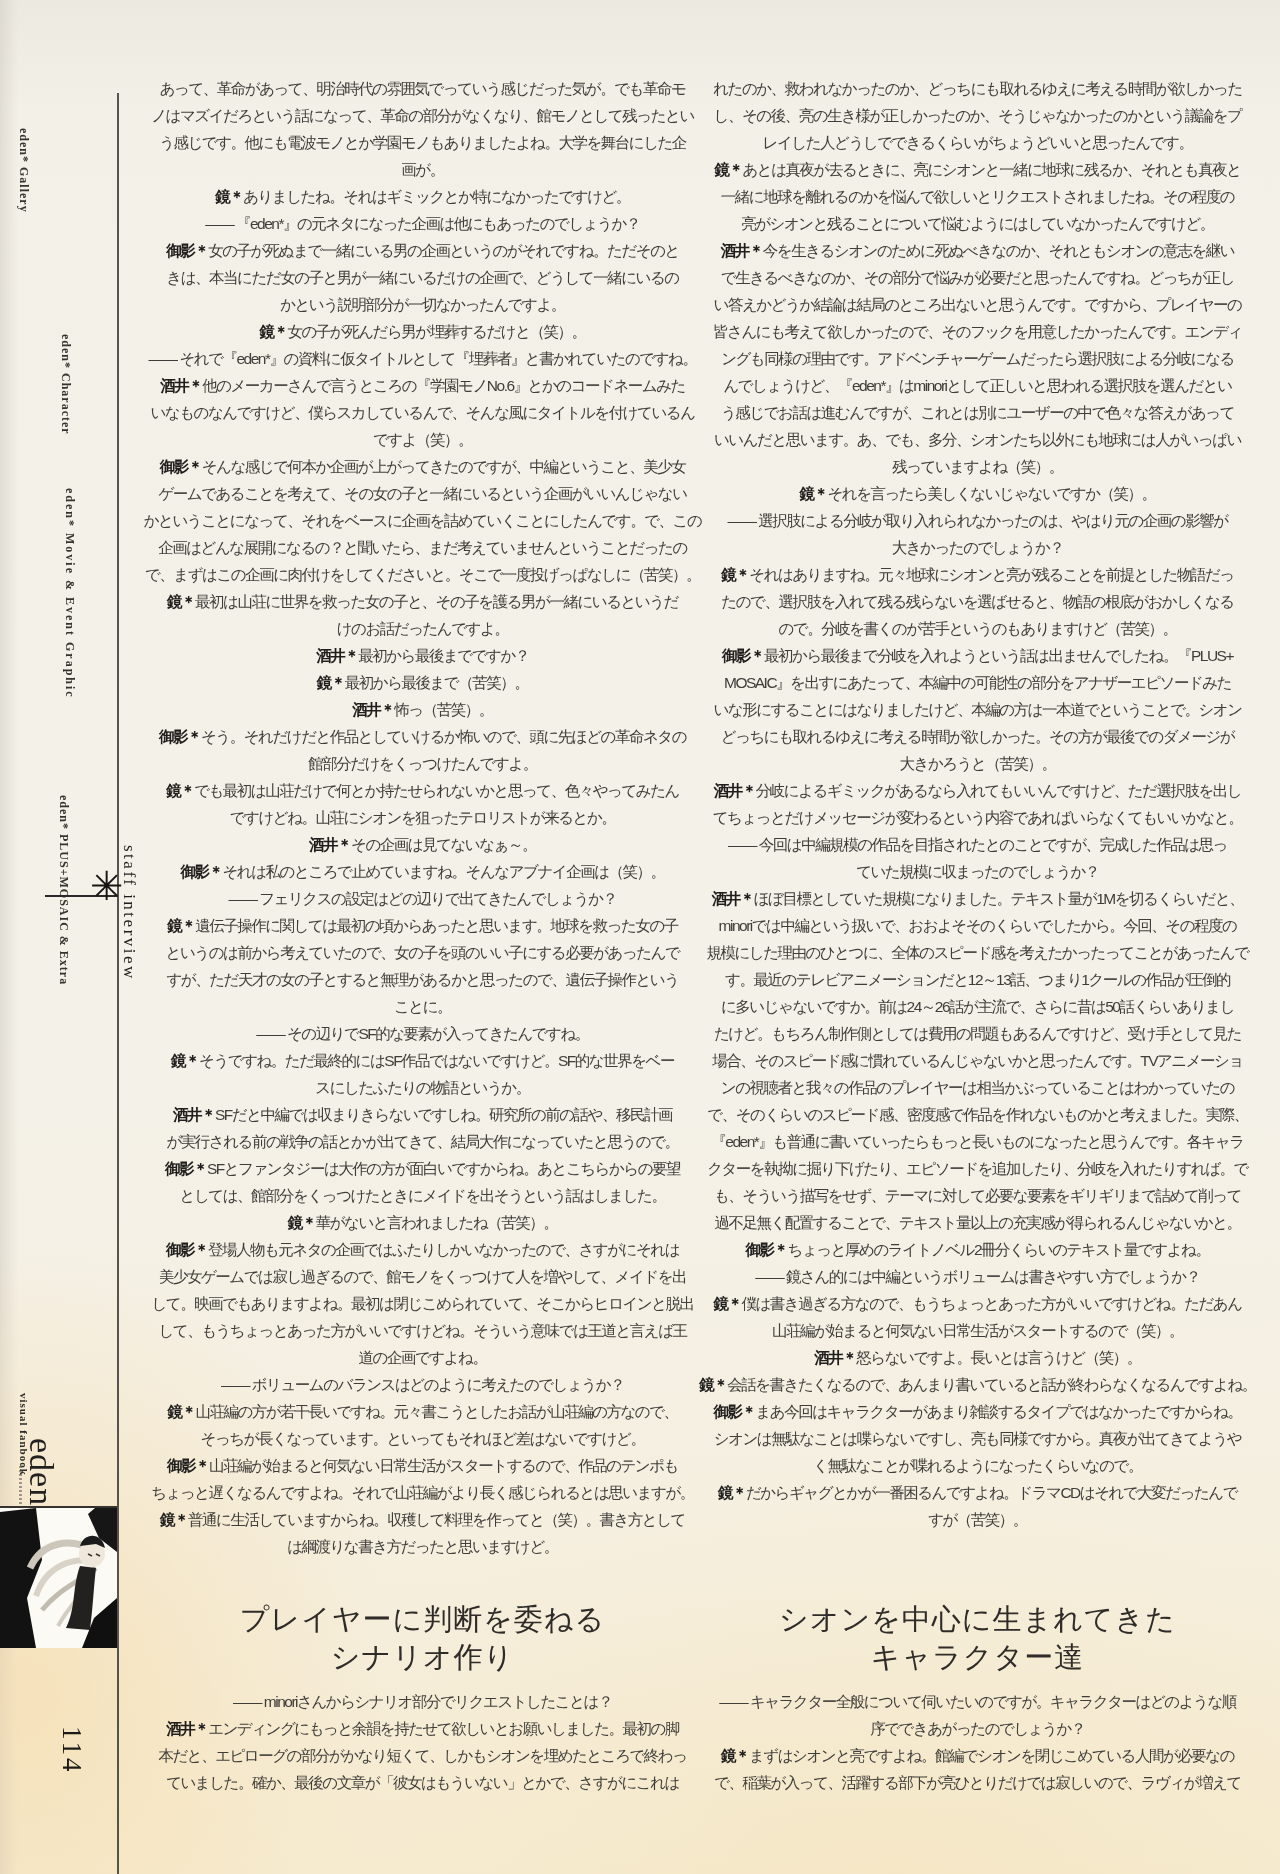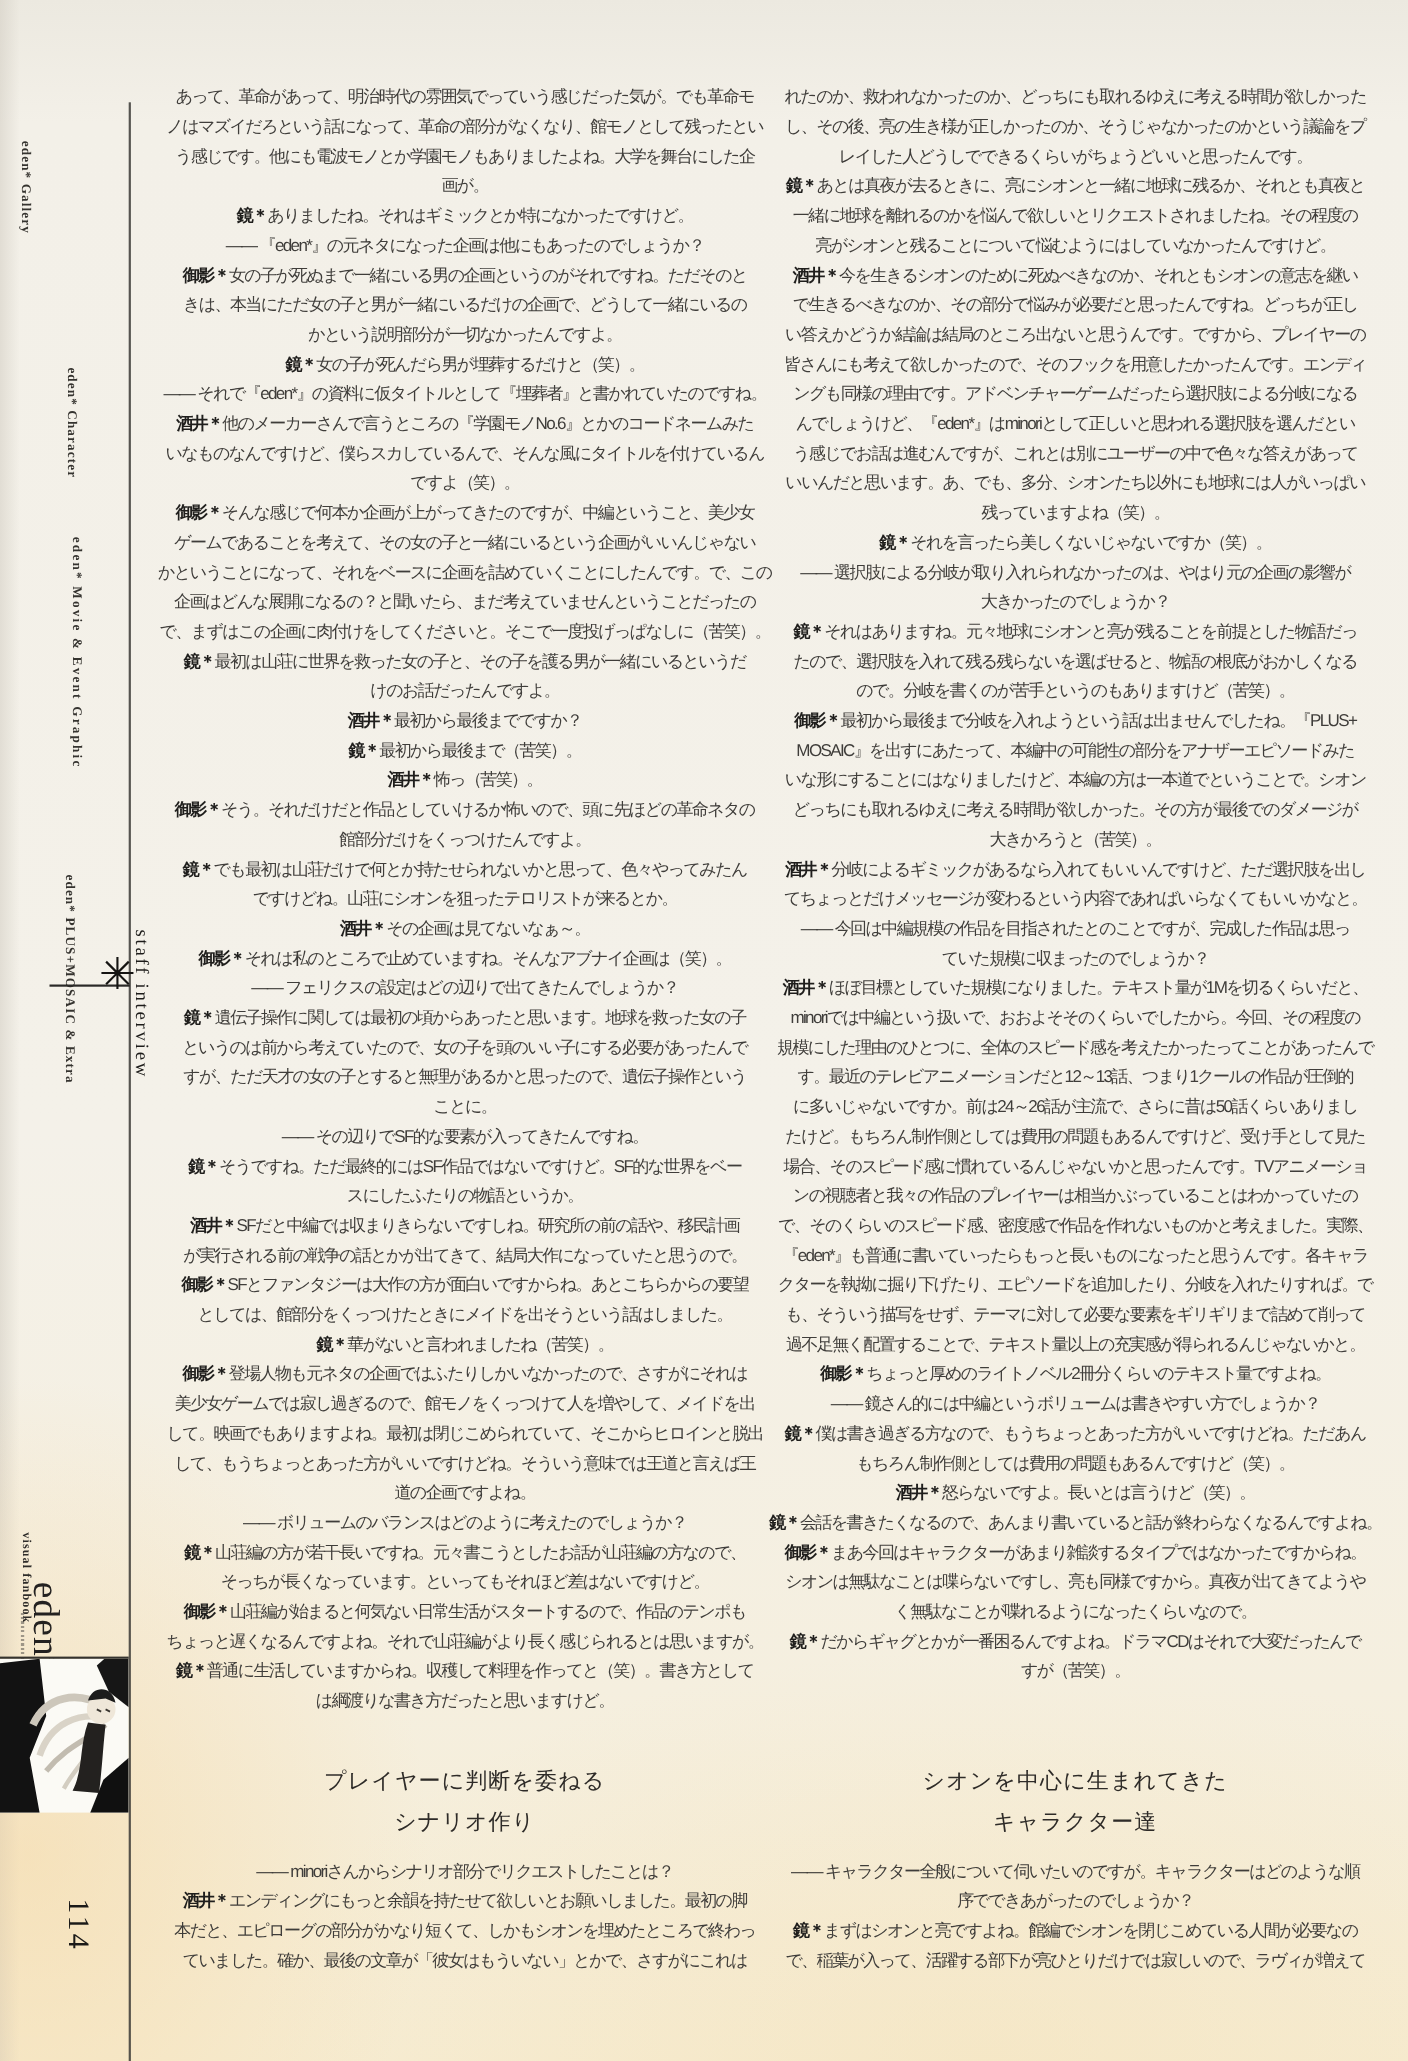--- a/index.html
+++ b/index.html
@@ -52,21 +52,21 @@
     font-size:27px;letter-spacing:3px;color:#1b1a18;
   }
   
   .col{position:absolute;width:575px;text-align:center;}
   .col .line{
     height:27px;line-height:27px;font-size:15.5px;letter-spacing:-1.5px;
     white-space:nowrap;color:#3f3d3a;
   }
   .col .line b{font-weight:bold;color:#1f1e1c;}
   .heading .line{
-    height:38px;line-height:38px;font-size:20px;letter-spacing:1px;
+    height:38px;line-height:38px;font-size:29px;letter-spacing:1px;
     font-family:"Liberation Serif","DejaVu Serif",serif;color:#2e2b28;font-weight:500;
   }
 </style>
 </head>
 <body>
 
 <div id="page">
 
   <div class="vtab" style="left:16px;top:128px;">eden* Gallery</div>
   <div class="vtab" style="left:58px;top:334px;">eden* Character</div>
@@ -216,21 +216,21 @@
         <div class="line">場合、そのスピード感に慣れているんじゃないかと思ったんです。TVアニメーショ</div>
         <div class="line">ンの視聴者と我々の作品のプレイヤーは相当かぶっていることはわかっていたの</div>
         <div class="line">で、そのくらいのスピード感、密度感で作品を作れないものかと考えました。実際、</div>
         <div class="line">『eden*』も普通に書いていったらもっと長いものになったと思うんです。各キャラ</div>
         <div class="line">クターを執拗に掘り下げたり、エピソードを追加したり、分岐を入れたりすれば。で</div>
         <div class="line">も、そういう描写をせず、テーマに対して必要な要素をギリギリまで詰めて削って</div>
         <div class="line">過不足無く配置することで、テキスト量以上の充実感が得られるんじゃないかと。</div>
         <div class="line"><b>御影＊</b>ちょっと厚めのライトノベル2冊分くらいのテキスト量ですよね。</div>
         <div class="line">―― 鏡さん的には中編というボリュームは書きやすい方でしょうか？</div>
         <div class="line"><b>鏡＊</b>僕は書き過ぎる方なので、もうちょっとあった方がいいですけどね。ただあん</div>
-        <div class="line">もちろん制作側としては費用の問題もあるんですけど（笑）。</div>
+        <div class="line">山荘編が始まると何気ない日常生活がスタートするので（笑）。</div>
         <div class="line"><b>酒井＊</b>怒らないですよ。長いとは言うけど（笑）。</div>
         <div class="line"><b>鏡＊</b>会話を書きたくなるので、あんまり書いていると話が終わらなくなるんですよね。</div>
         <div class="line"><b>御影＊</b>まあ今回はキャラクターがあまり雑談するタイプではなかったですからね。</div>
         <div class="line">シオンは無駄なことは喋らないですし、亮も同様ですから。真夜が出てきてようや</div>
         <div class="line">く無駄なことが喋れるようになったくらいなので。</div>
         <div class="line"><b>鏡＊</b>だからギャグとかが一番困るんですよね。ドラマCDはそれで大変だったんで</div>
         <div class="line">すが（苦笑）。</div>
       </div>
   </div>
   <div class="col heading" style="left:690px;top:1600px;">

